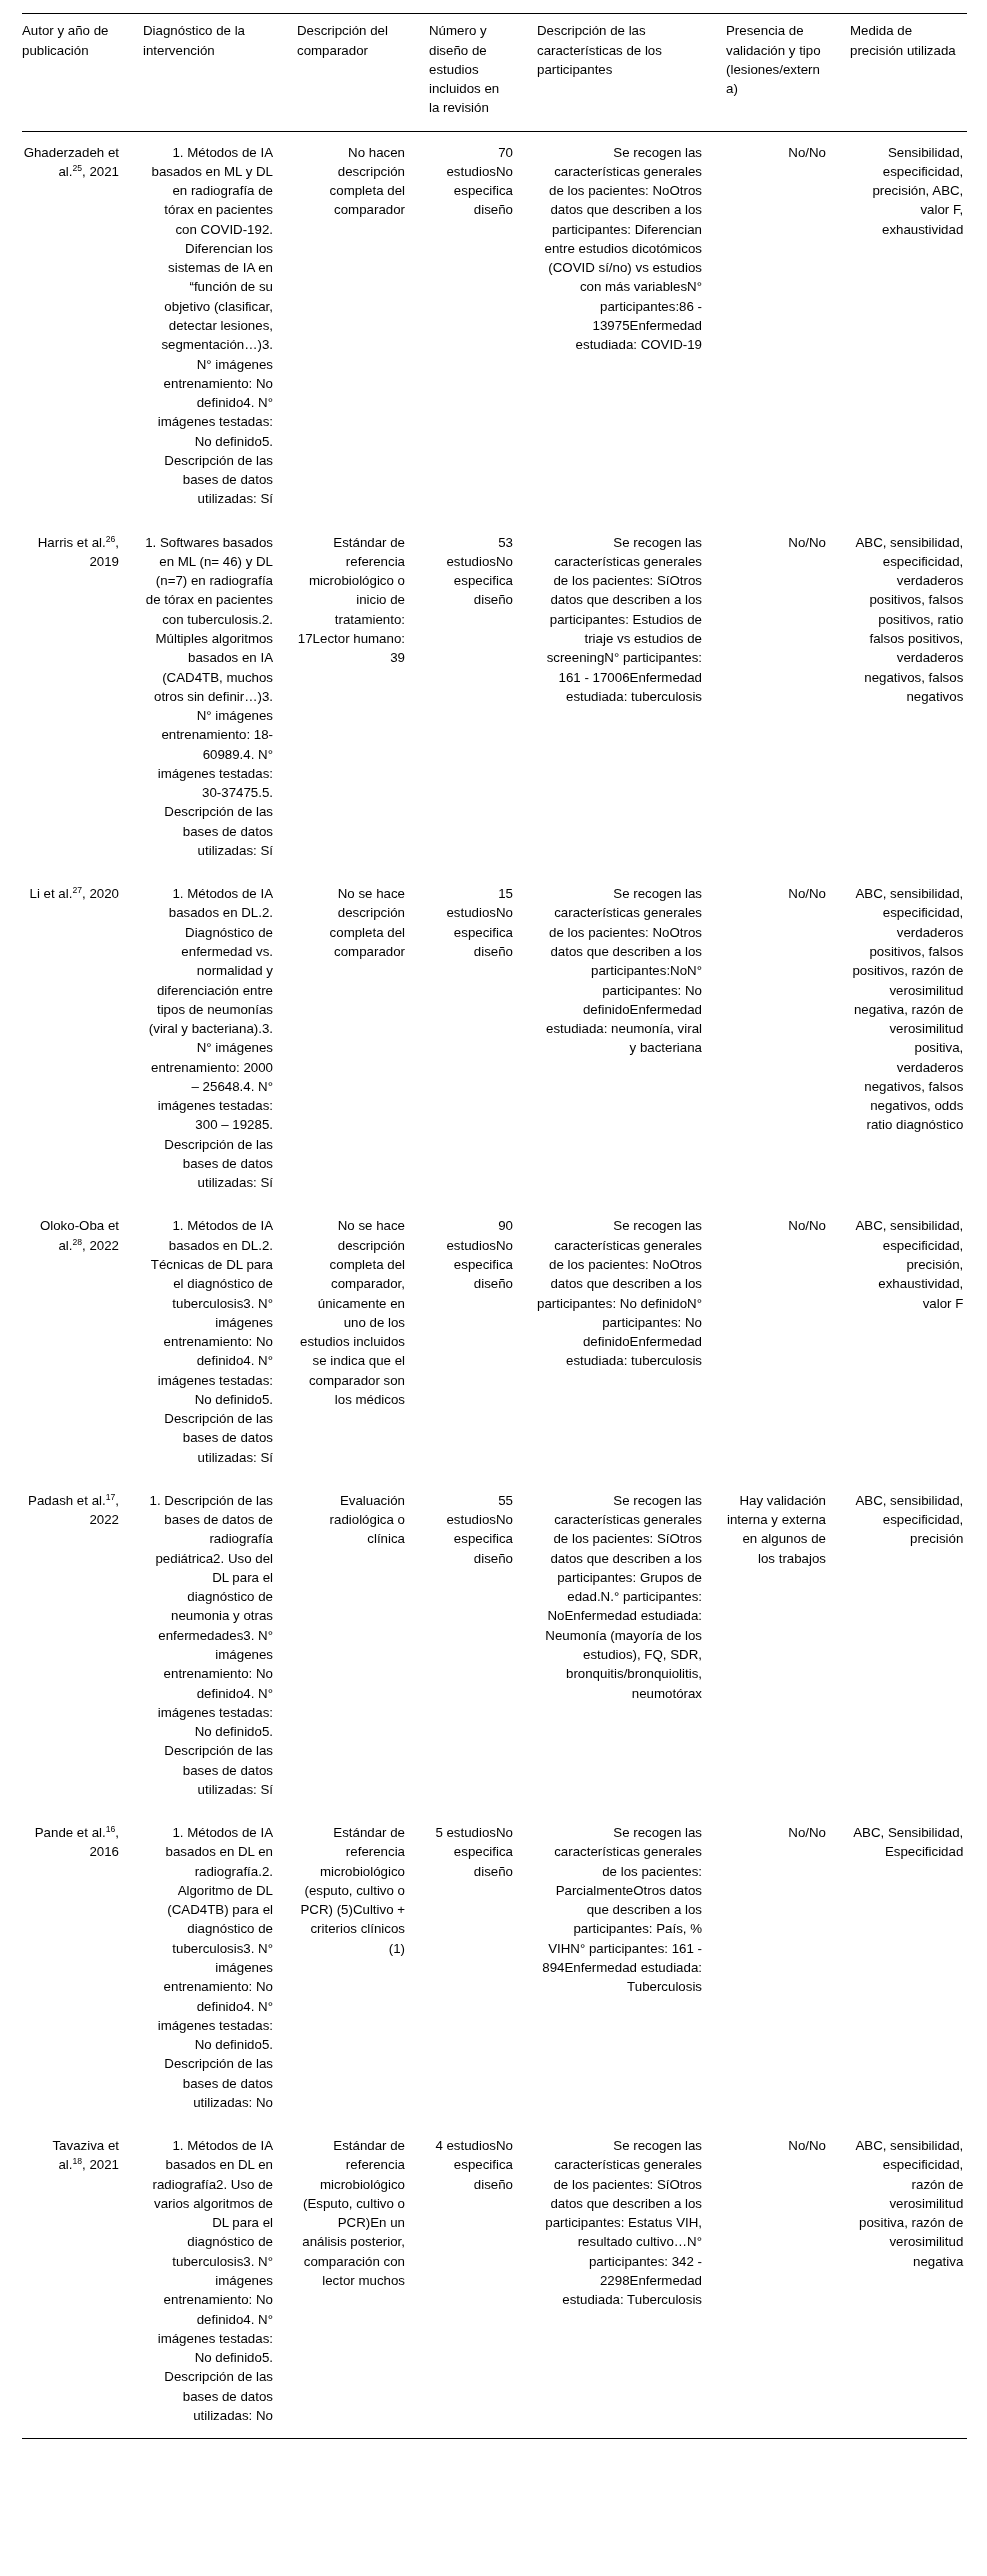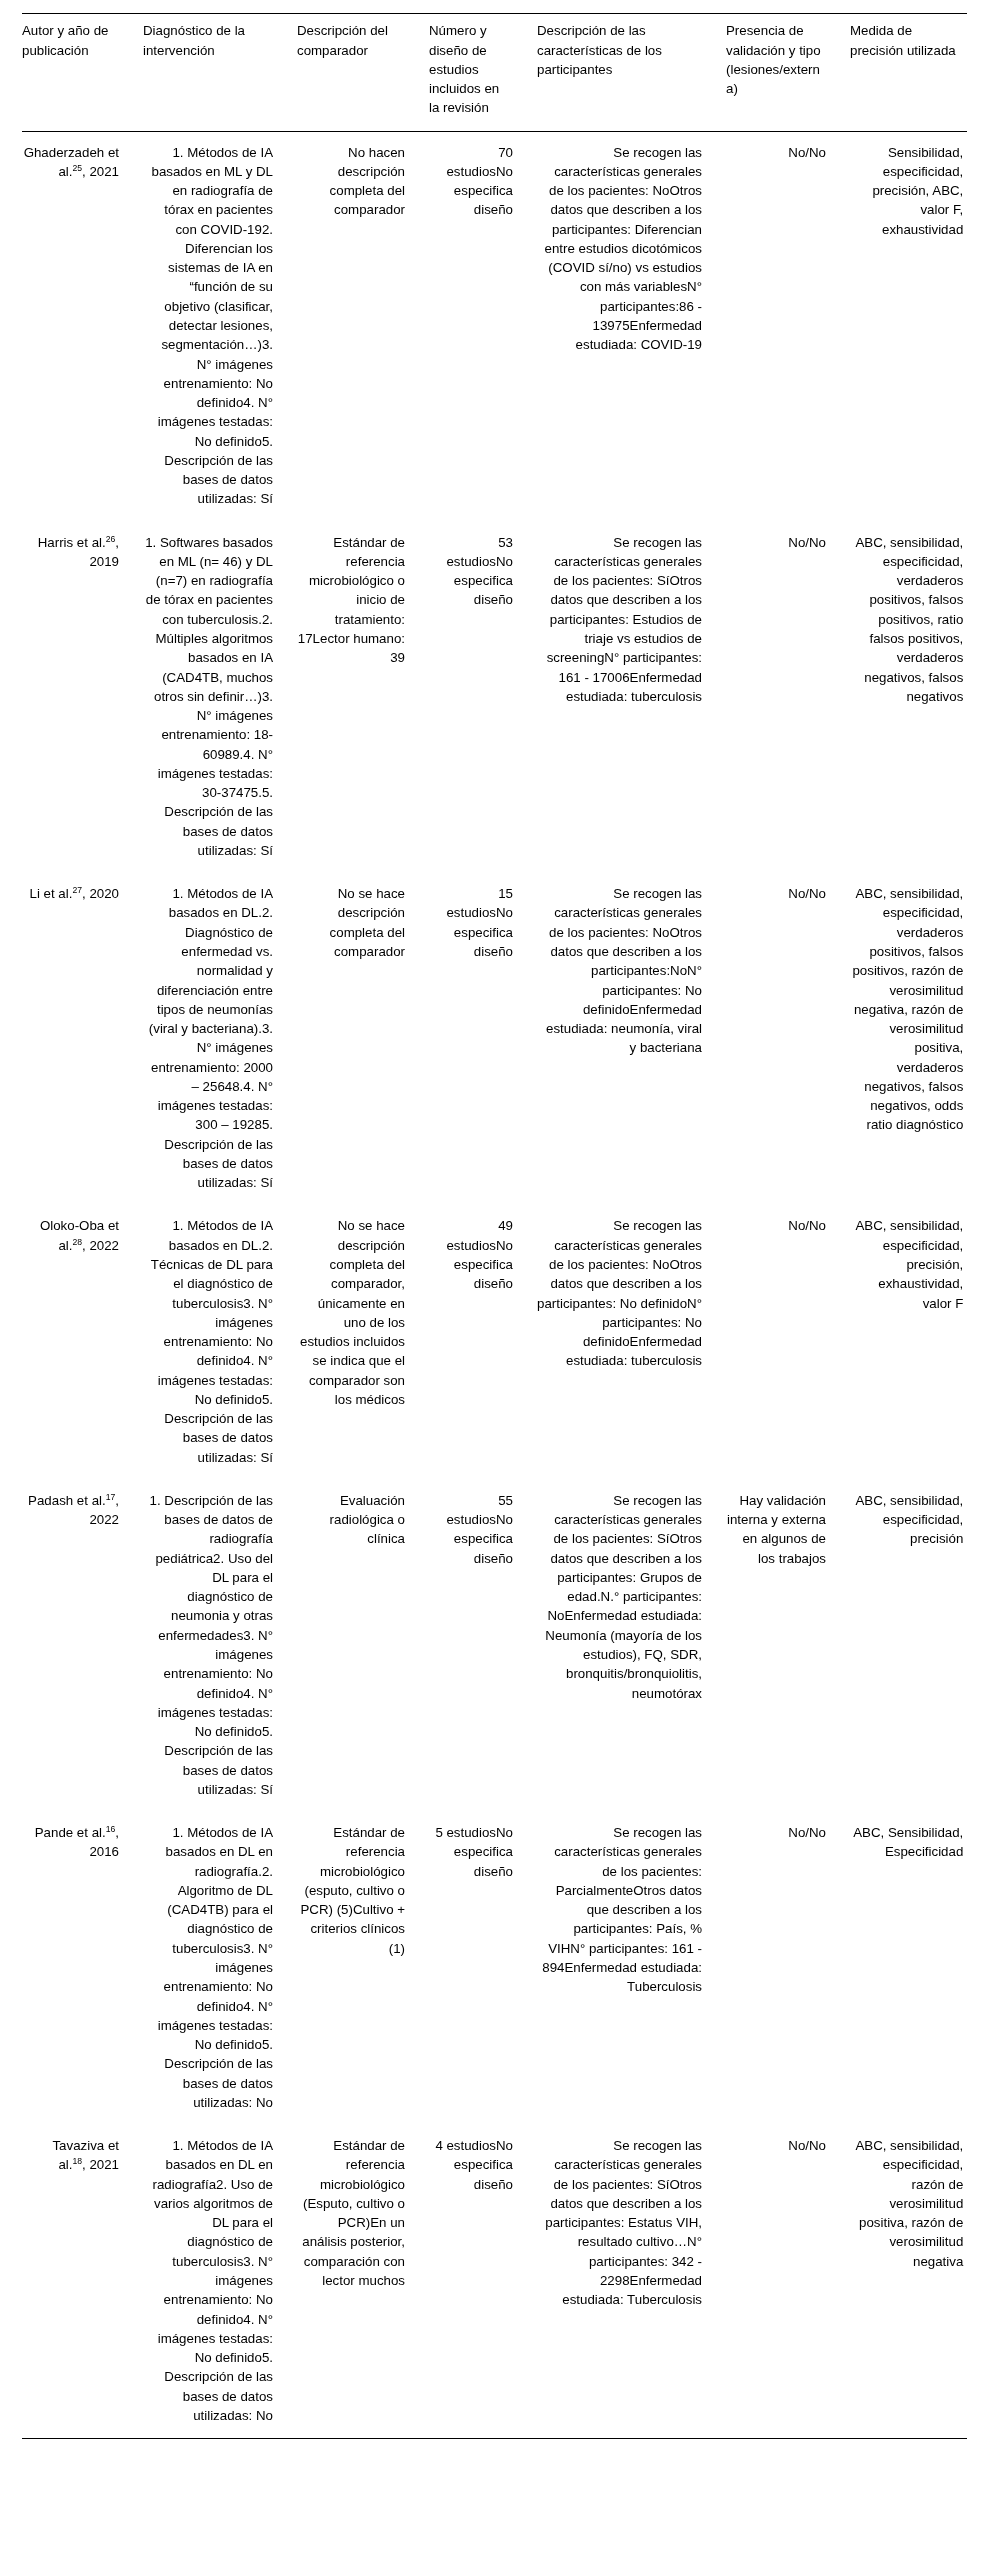--- a/index.html
+++ b/index.html
@@ -97,21 +97,21 @@
         <td>No se hace descripción completa del comparador</td>
         <td>15 estudiosNo especifica diseño</td>
         <td>Se recogen las características generales de los pacientes: NoOtros datos que describen a los participantes:NoN° participantes: No definidoEnfermedad estudiada: neumonía, viral y bacteriana</td>
         <td>No/No</td>
         <td>ABC, sensibilidad, especificidad, verdaderos positivos, falsos positivos, razón de verosimilitud negativa, razón de verosimilitud positiva, verdaderos negativos, falsos negativos, odds ratio diagnóstico</td>
       </tr>
       <tr>
         <td><span>Oloko-Oba et al.</span><sup>28</sup><span>, 2022</span></td>
         <td>1. Métodos de IA basados en DL.2. Técnicas de DL para el diagnóstico de tuberculosis3. N° imágenes entrenamiento: No definido4. N° imágenes testadas: No definido5. Descripción de las bases de datos utilizadas: Sí</td>
         <td>No se hace descripción completa del comparador, únicamente en uno de los estudios incluidos se indica que el comparador son los médicos</td>
-        <td>49 estudiosNo especifica diseño</td>
+        <td>90 estudiosNo especifica diseño</td>
         <td>Se recogen las características generales de los pacientes: NoOtros datos que describen a los participantes: No definidoN° participantes: No definidoEnfermedad estudiada: tuberculosis</td>
         <td>No/No</td>
         <td>ABC, sensibilidad, especificidad, precisión, exhaustividad, valor F</td>
       </tr>
       <tr>
         <td><span>Padash et al.</span><sup>17</sup><span>, 2022</span></td>
         <td>1. Descripción de las bases de datos de radiografía pediátrica2. Uso del DL para el diagnóstico de neumonia y otras enfermedades3. N° imágenes entrenamiento: No definido4. N° imágenes testadas: No definido5. Descripción de las bases de datos utilizadas: Sí</td>
         <td>Evaluación radiológica o clínica</td>
         <td>55 estudiosNo especifica diseño</td>
         <td>Se recogen las características generales de los pacientes: SíOtros datos que describen a los participantes: Grupos de edad.N.° participantes: NoEnfermedad estudiada: Neumonía (mayoría de los estudios), FQ, SDR, bronquitis/bronquiolitis, neumotórax</td>

